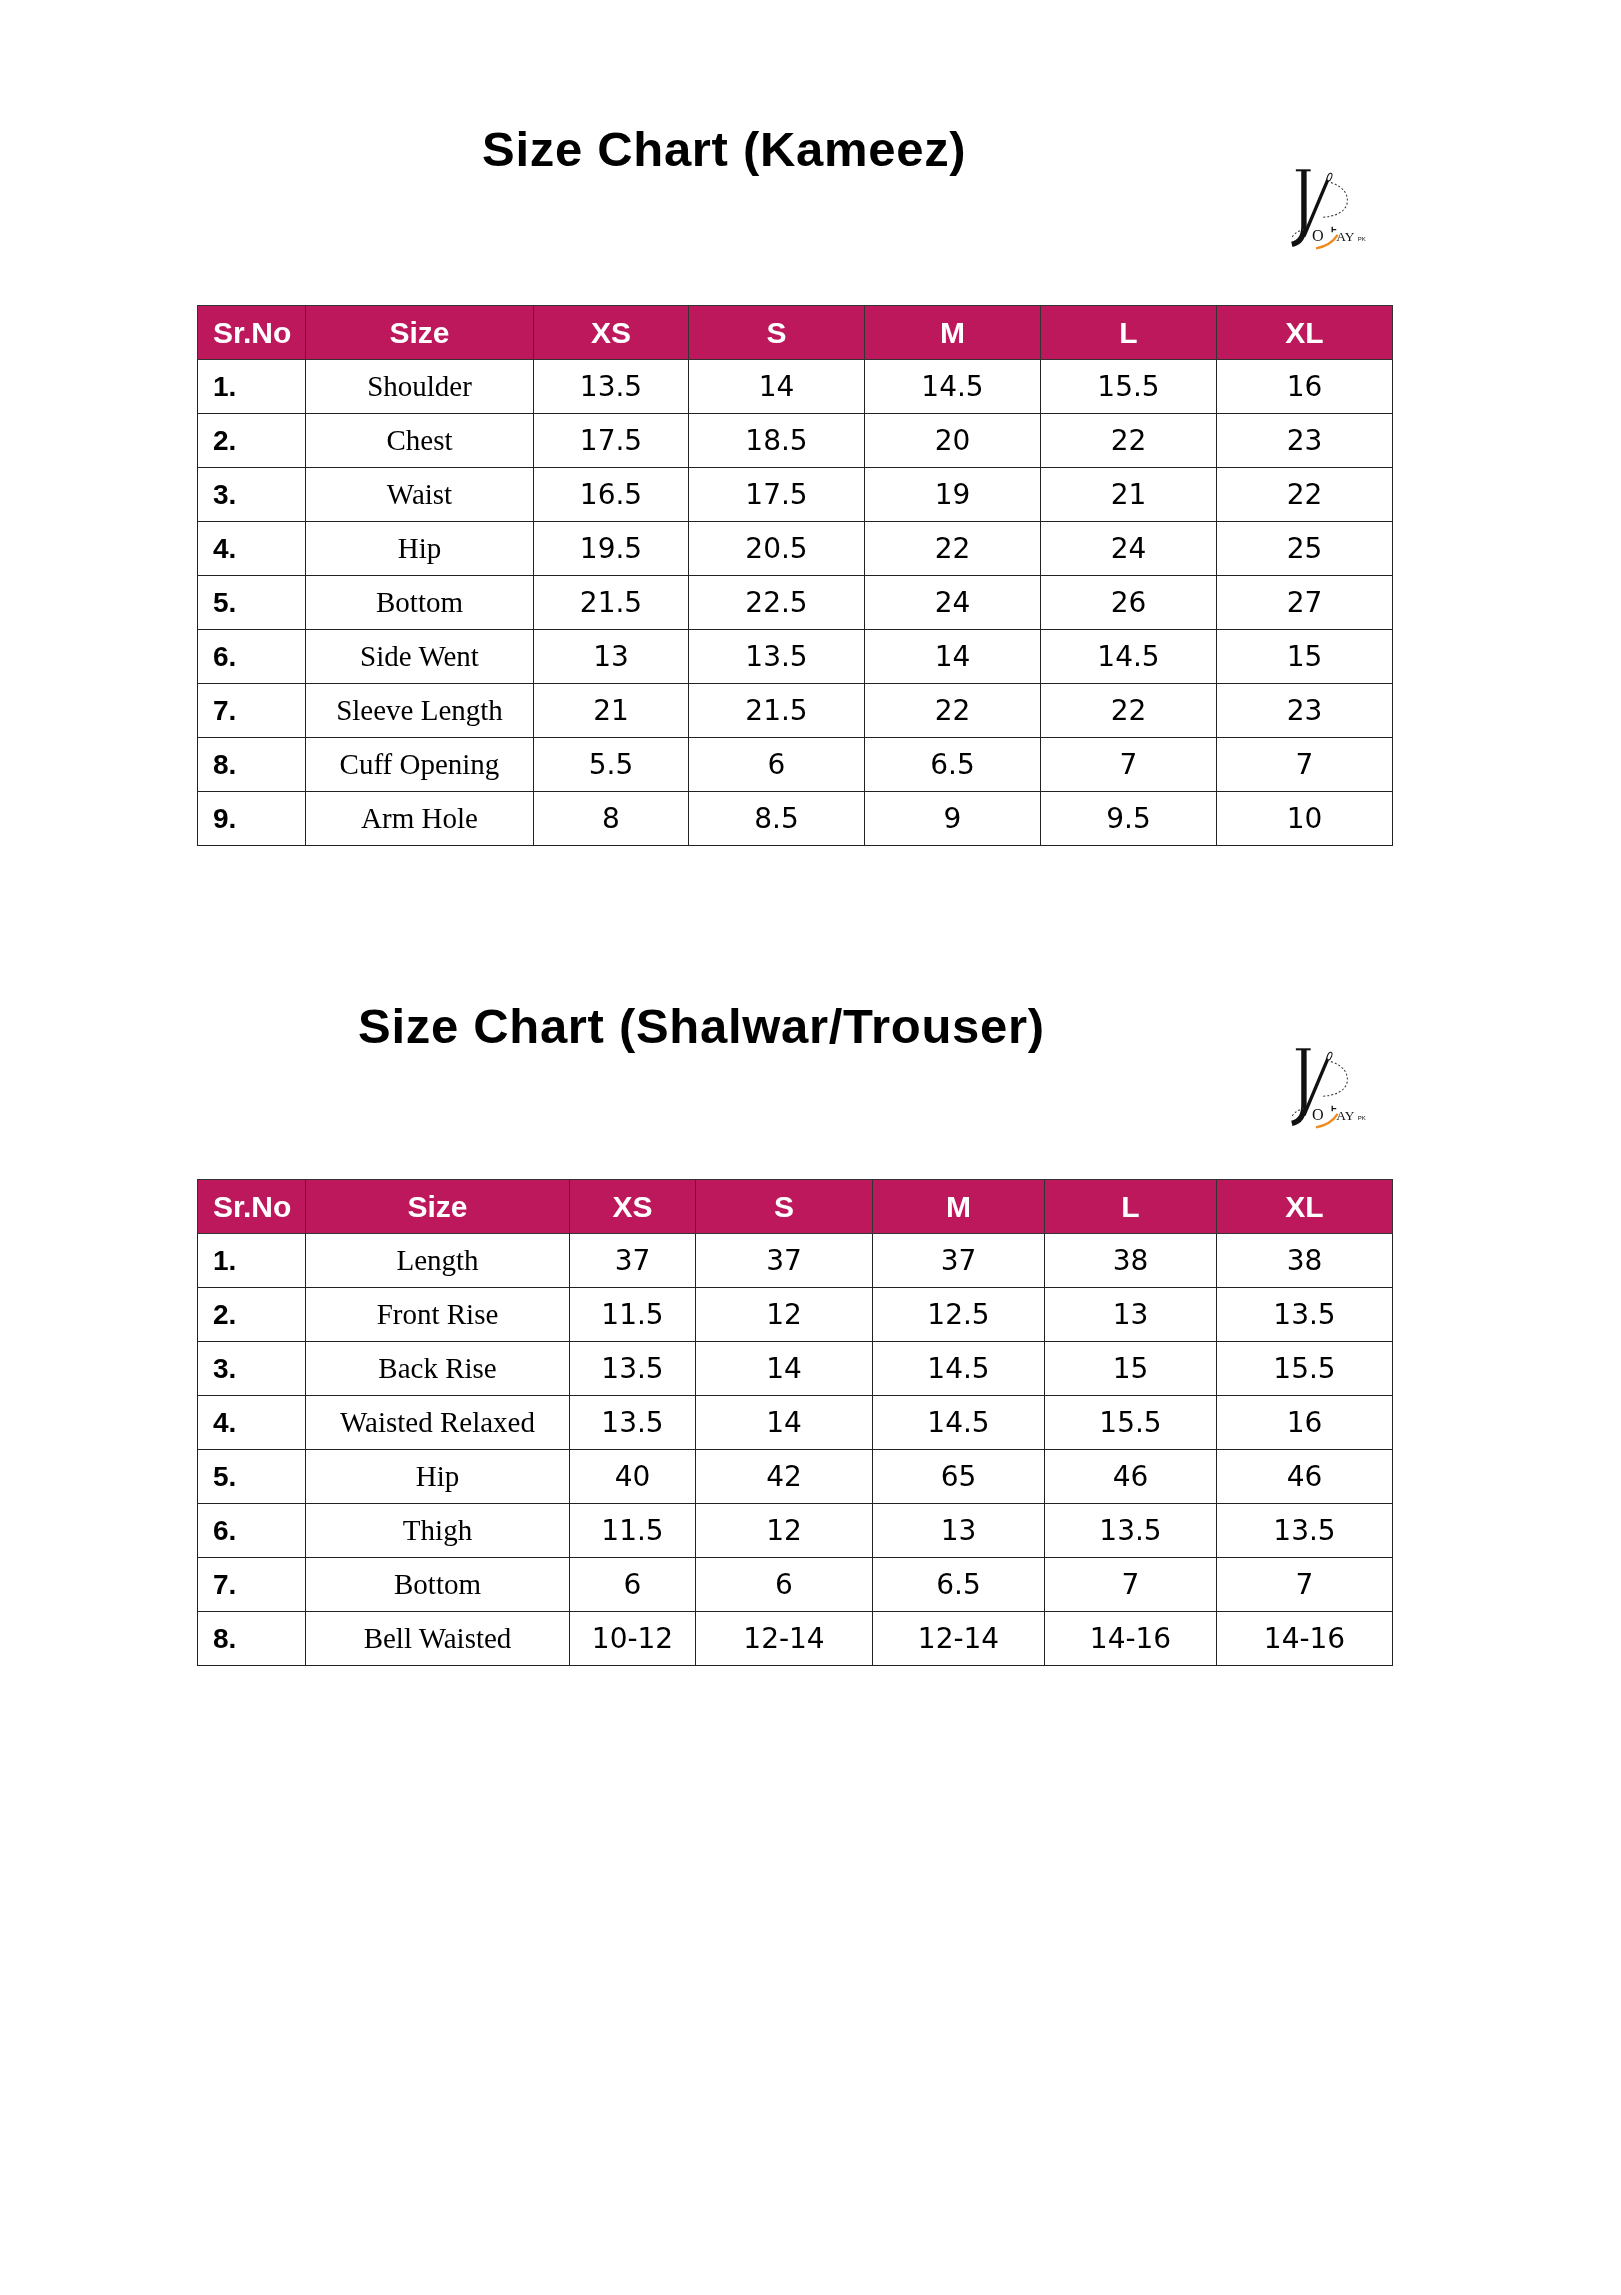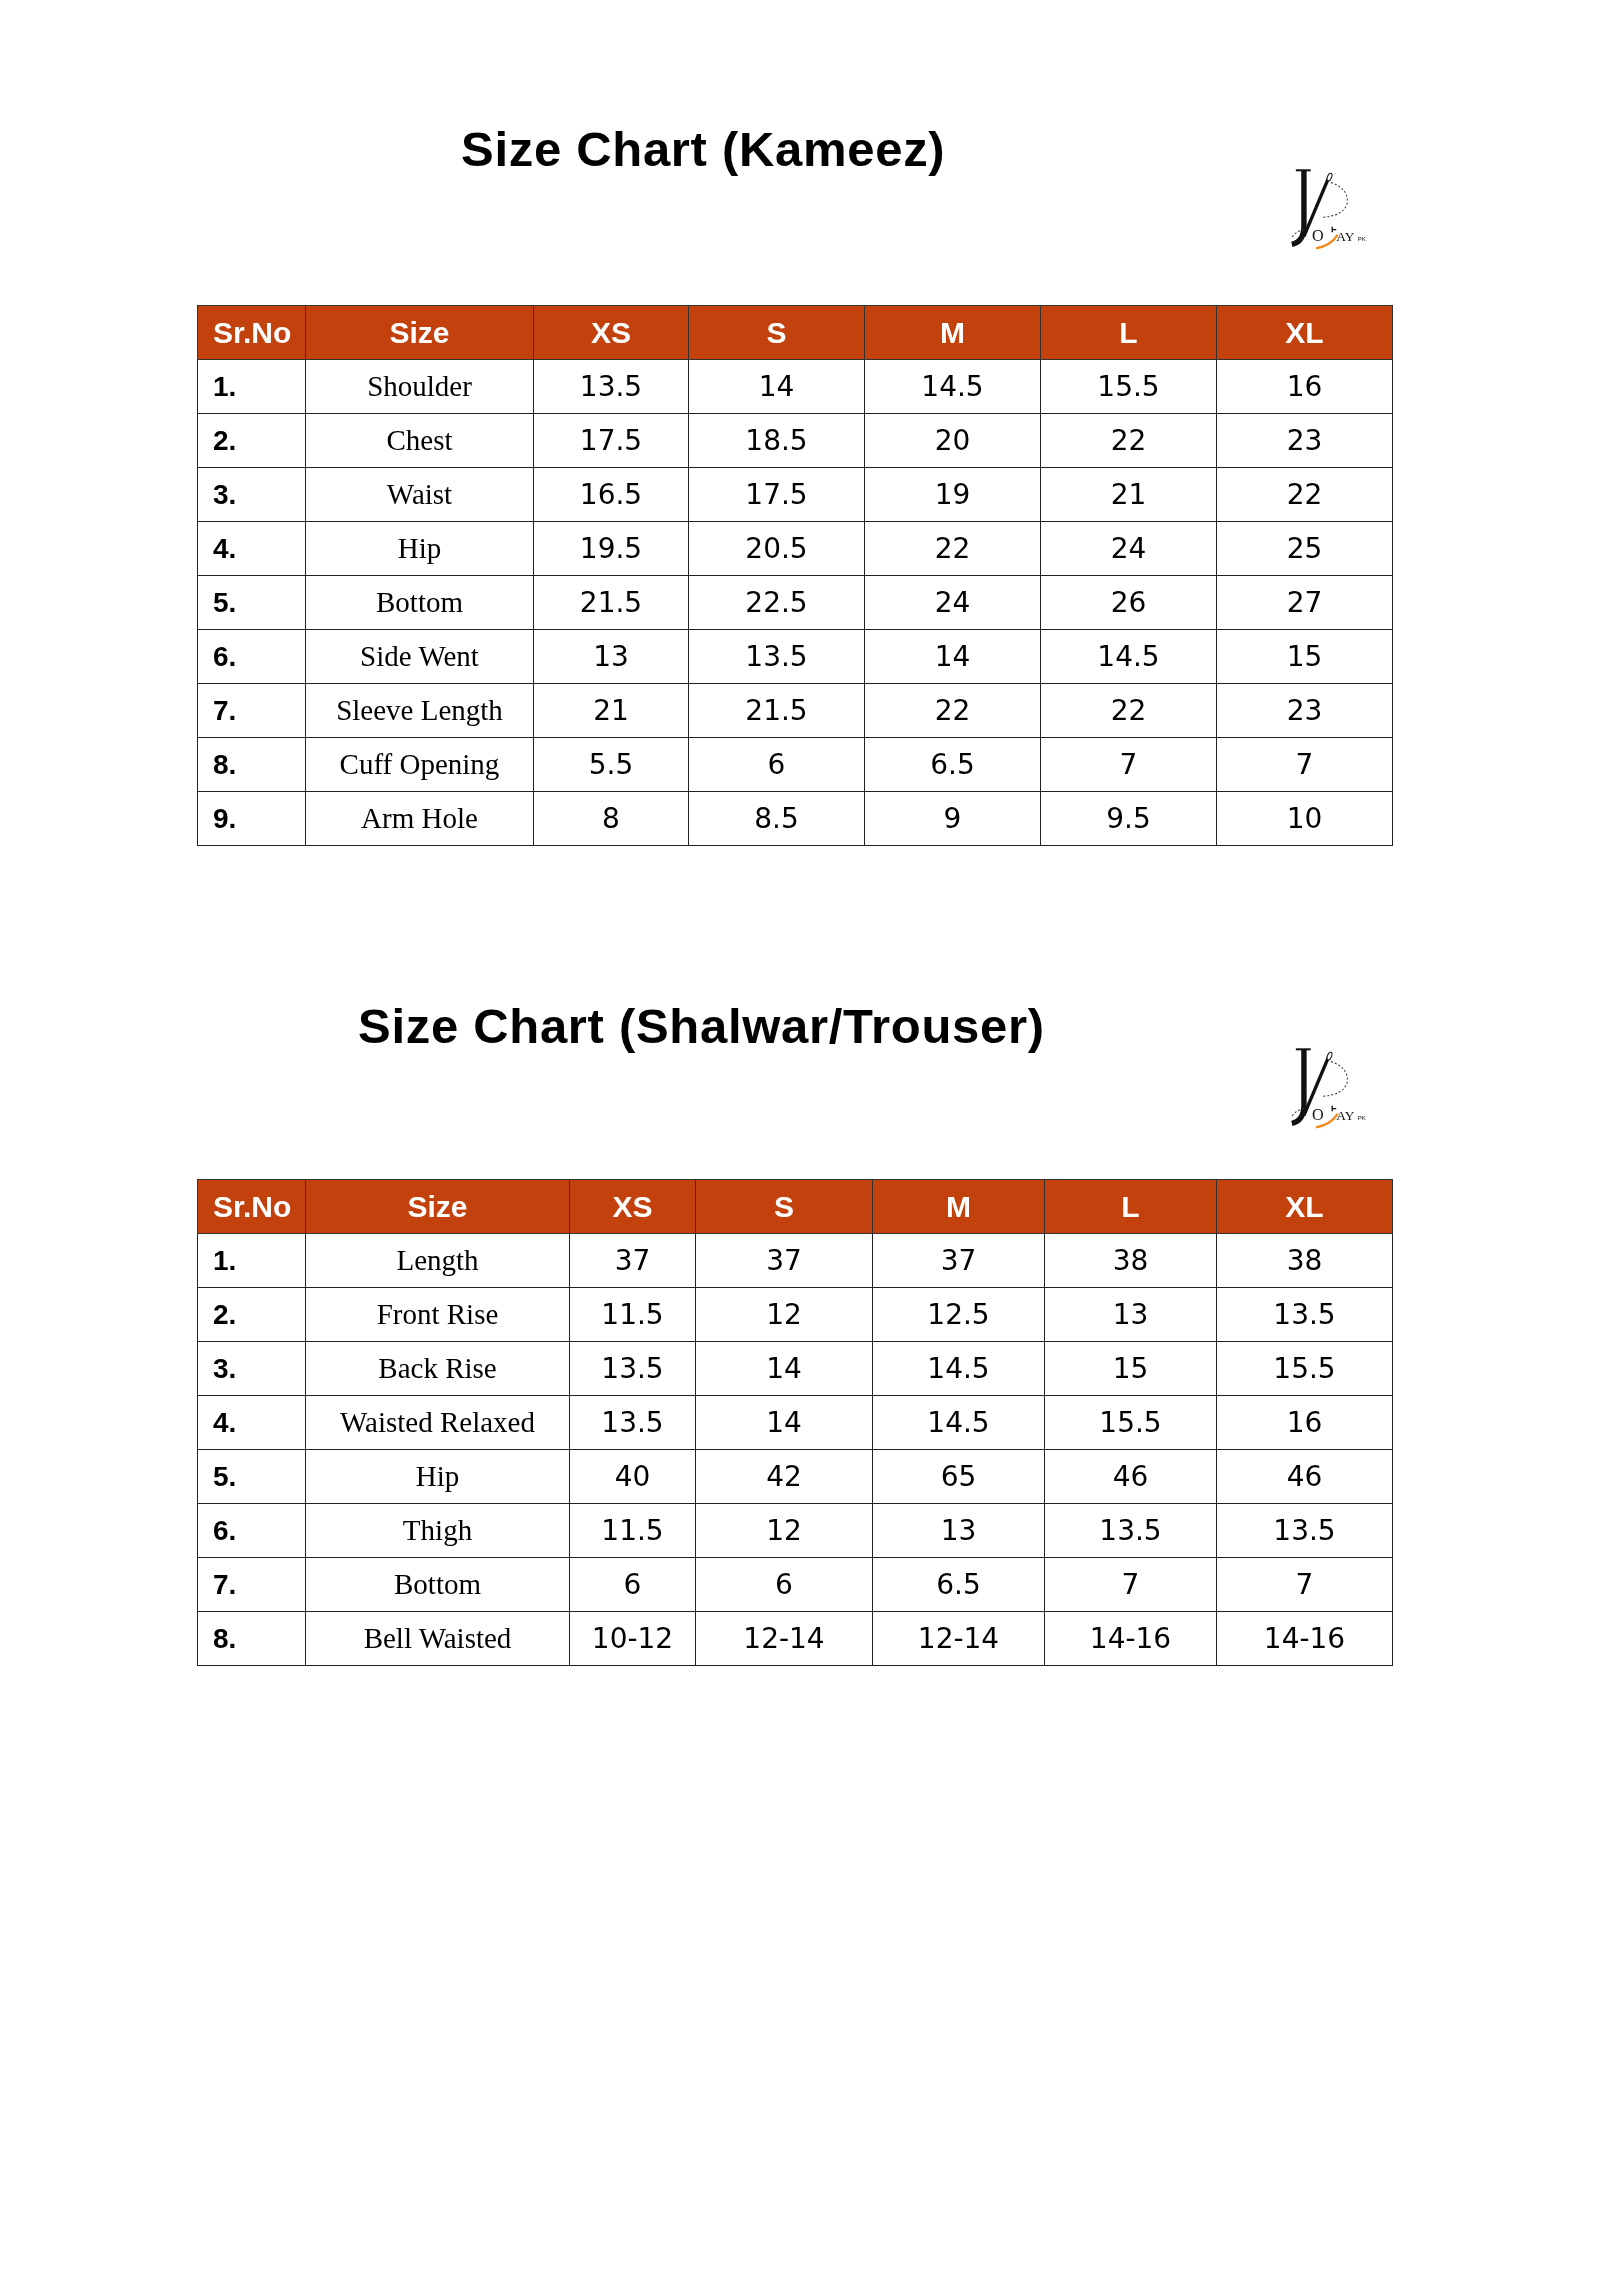--- a/index.html
+++ b/index.html
@@ -1,31 +1,31 @@
 <!DOCTYPE html>
 <html style="font-size:10.8px"><head>
 <meta charset="utf-8">
 <style>
   html, body { margin:0; padding:0; background:#ffffff; }
   body { width:1622px; height:2295px; position:relative; overflow:hidden; font-family:"Liberation Sans", sans-serif; color:#000; }
   .title { position:absolute; font-weight:bold; font-size:49px; letter-spacing:0.7px; white-space:nowrap; line-height:1; }
   .logo { position:absolute; width:101px; height:88px; }
   table.sc { position:absolute; border-collapse:collapse; table-layout:fixed; left:197px; width:1195px; }
   table.sc th, table.sc td { border:1.4px solid #222; height:53px; padding:0; text-align:center; vertical-align:middle; overflow:hidden; white-space:nowrap; }
-  table.sc th { background:#c2410c; color:#fff; font-weight:bold; font-size:30px; border-color:#333; }
+  table.sc th { background:#be185d; color:#fff; font-weight:bold; font-size:30px; border-color:#333; }
   table.sc td { font-size:29px; background:#fff; }
   table.sc td.sr { text-align:left; padding-left:15px; font-weight:bold; font-size:28px; }
   table.sc th.sr { text-align:left; padding-left:15px; }
   table.sc td.label { font-family:Liberation Serif, serif; }
   table.sc td.val { font-family:"DejaVu Sans", sans-serif; font-size:28px; }
 </style>
 </head>
 <body>
 
-<div class="title" style="left:461px; top:125px;">Size Chart (Kameez)</div>
+<div class="title" style="left:482px; top:125px;">Size Chart (Kameez)</div>
 
 <svg class="logo" style="left:1277px; top:162px;" viewBox="0 0 150 130">
   <path d="M28 12 H50" stroke="#111" stroke-width="3" fill="none"></path>
   <path d="M40 12 V95 Q40 118 22 122" stroke="#111" stroke-width="8" fill="none"></path>
   <path d="M78 20 L40 110" stroke="#111" stroke-width="5" fill="none"></path>
   <ellipse cx="78" cy="22" rx="3" ry="6" fill="#fff" stroke="#111" stroke-width="1.5" transform="rotate(22 78 22)"></ellipse>
   <path d="M80 30 Q108 40 104 62 Q98 80 66 82" stroke="#333" stroke-width="1.5" stroke-dasharray="3 3" fill="none"></path>
   <path d="M40 100 Q28 102 22 112" stroke="#333" stroke-width="1.5" stroke-dasharray="3 3" fill="none"></path>
   <text x="52" y="117" font-family="Liberation Serif, serif" font-size="24" fill="#111">O</text>
   <text x="88" y="117" font-family="Liberation Serif, serif" font-size="20" fill="#111">AY</text>

